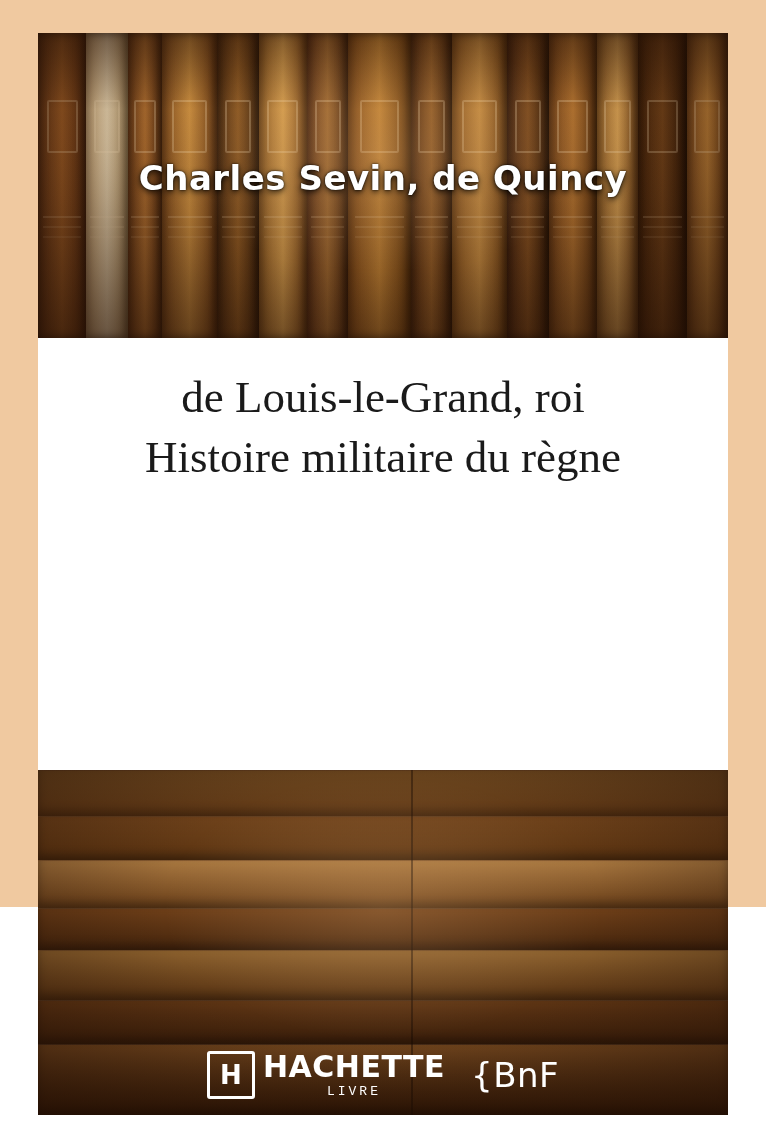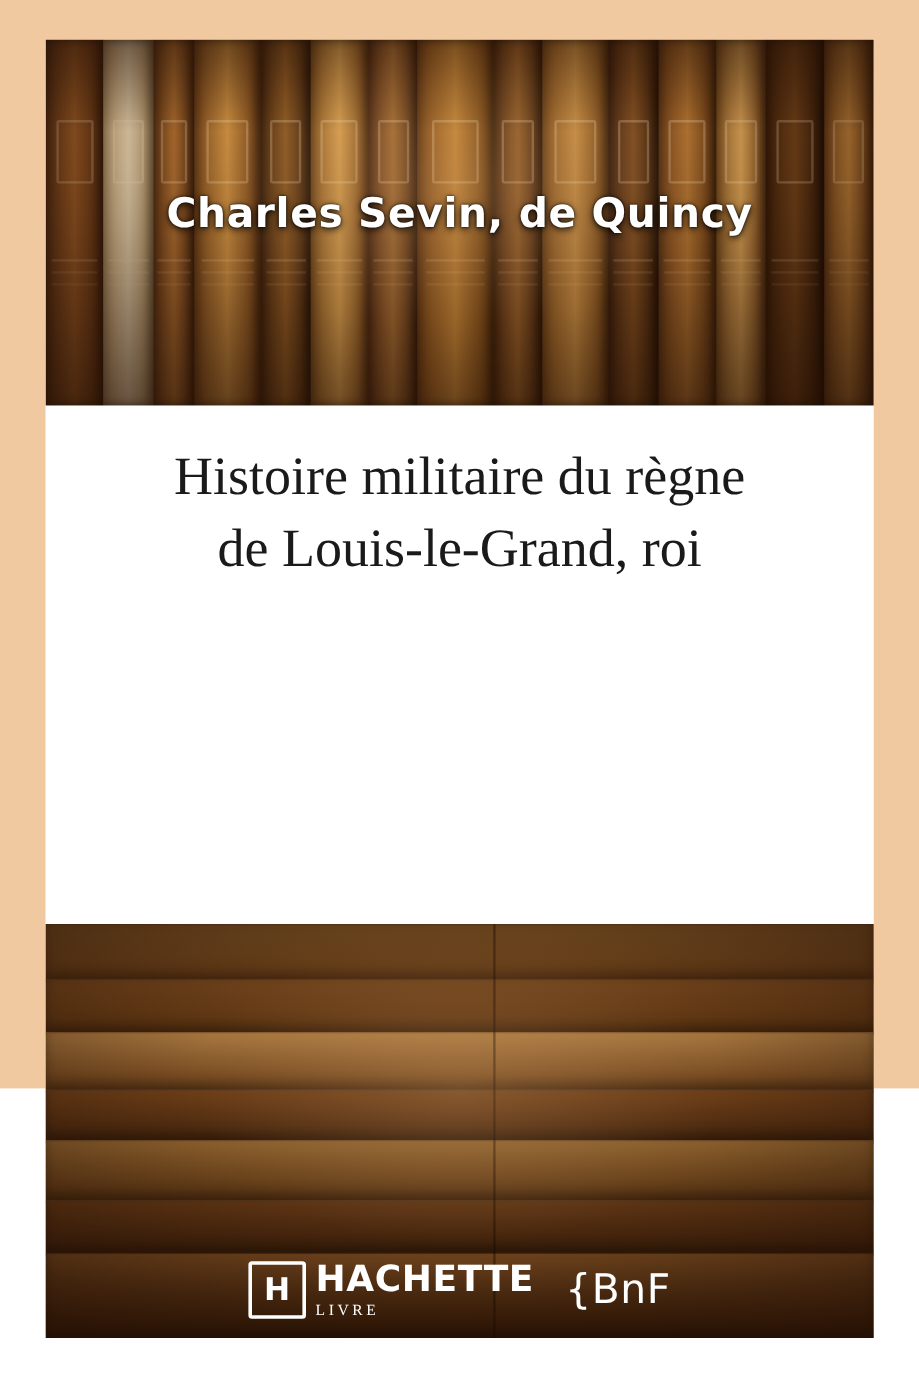--- a/index.html
+++ b/index.html
@@ -179,30 +179,31 @@
     font-family: "DejaVu Sans", sans-serif;
     font-weight: bold;
     font-size: 26px;
     color: #ffffff;
     line-height: 1;
   }
   .hachette-words {
     display: flex;
     flex-direction: column;
     line-height: 1;
+    text-align: center;
   }
   .hachette-name {
     font-family: "DejaVu Sans", sans-serif;
     font-weight: bold;
     font-size: 30px;
     letter-spacing: 0.5px;
     color: #ffffff;
   }
   .hachette-sub {
-    font-family: Liberation Serif, serif;
+    font-family: Liberation Mono, monospace;
     font-size: 13px;
     letter-spacing: 3px;
     color: #ffffff;
     margin-top: 3px;
   }
   .bnf {
     font-family: "DejaVu Sans", sans-serif;
     font-weight: normal;
     font-size: 34px;
     color: #ffffff;
@@ -233,22 +234,22 @@
         <div class="spine" style="width:7%;  background:linear-gradient(90deg,#3f2009,#6e4018,#2e1606);"></div>
         <div class="spine" style="width:6%;  background:linear-gradient(90deg,#79471c,#b87c36,#603412);"></div>
       </div>
       <div class="vignette"></div>
     </div>
 
     <div class="author">Charles Sevin, de Quincy</div>
 
     <div class="middle">
       <div class="title">
+        <div>de Louis-le-Grand, roi</div>
         <div>Histoire militaire du règne</div>
-        <div>de Louis-le-Grand, roi</div>
       </div>
     </div>
 
     <div class="photo-bottom">
       <div class="stacks">
         <div class="stack-col" style="left:0;   width:54%; background:linear-gradient(180deg,#8a5a28,#5d3413);"></div>
         <div class="stack-col" style="left:54%; width:46%; background:linear-gradient(180deg,#7a4a1e,#4a2810);"></div>
 
         <div class="stack-row" style="top:0px;   height:46px; background:linear-gradient(180deg,#9a6a30,#6c3f18);"></div>
         <div class="stack-row" style="top:46px;  height:44px; background:linear-gradient(180deg,#804e20,#56300f);"></div>

